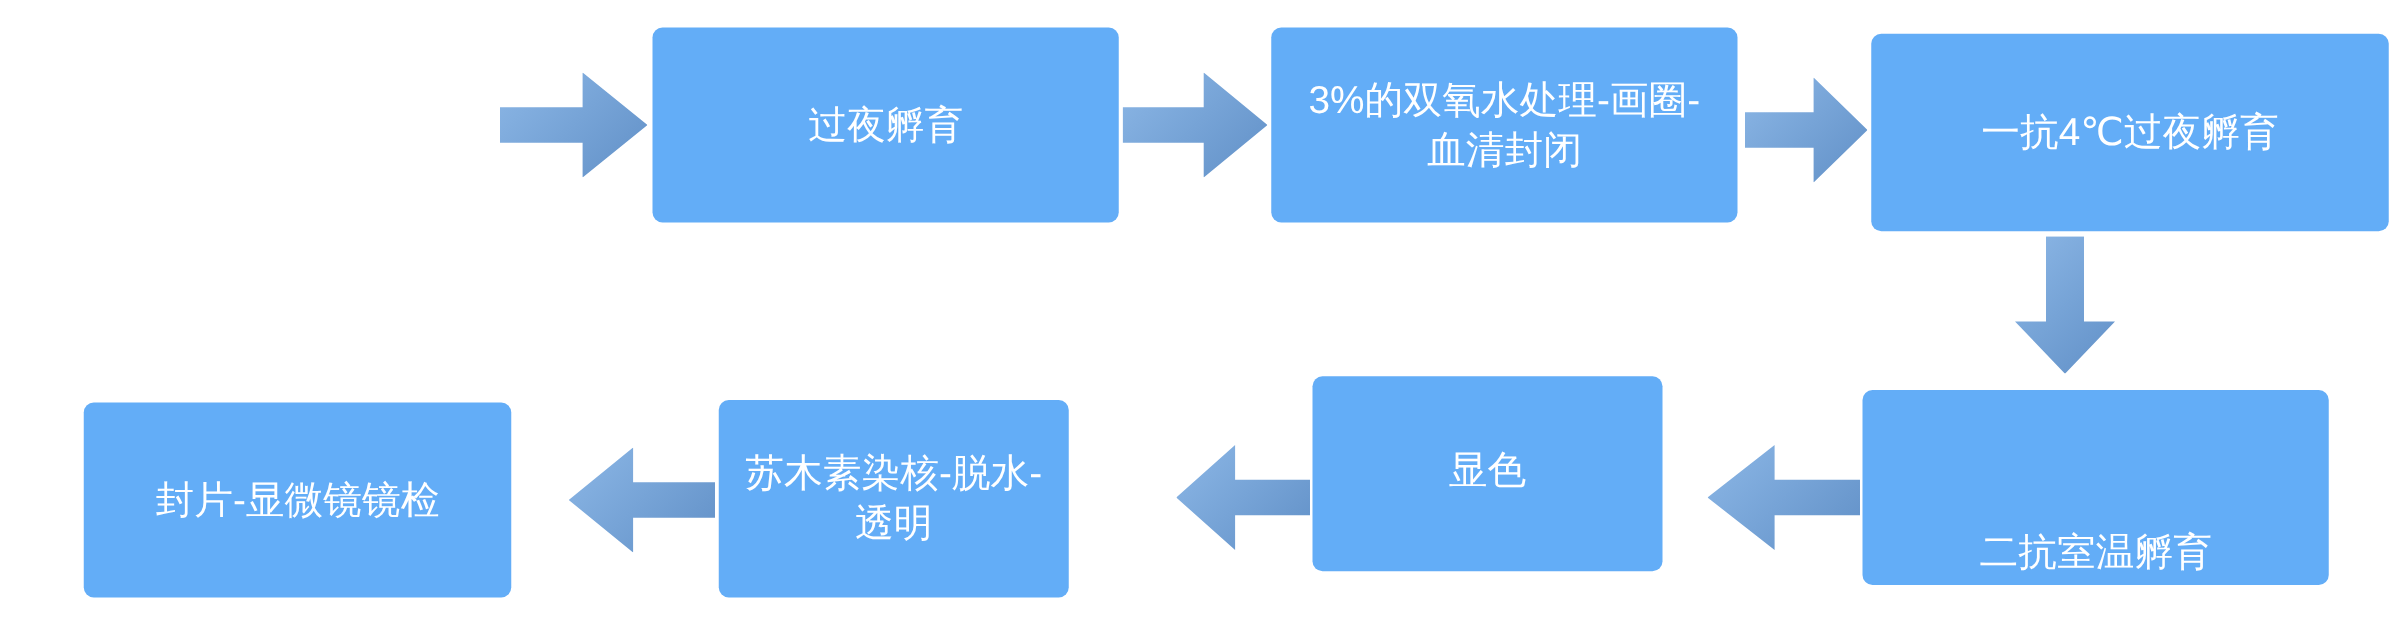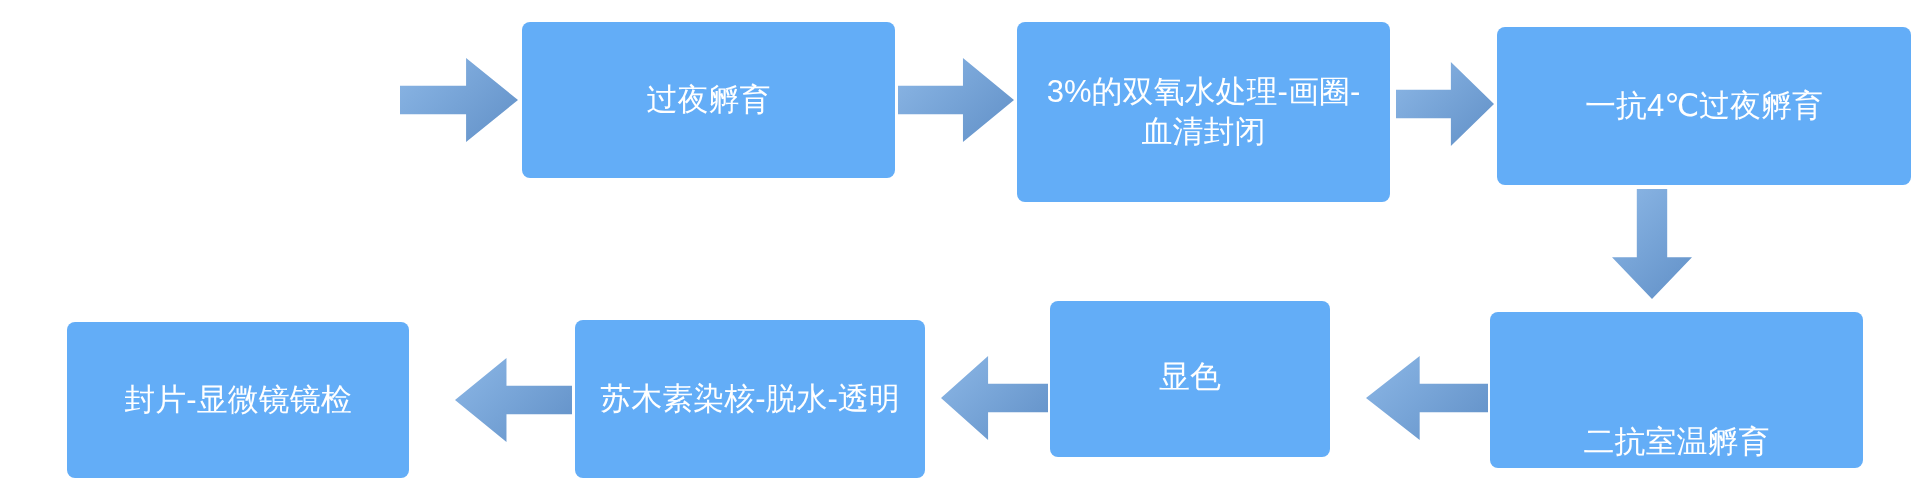--- a/index.html
+++ b/index.html
@@ -55,21 +55,21 @@
 
 
   <div class="flow-arrow arrow-right" style="left:400px; top:58px; width:118px; height:84px;"></div>
 
   <div class="flow-node" style="left:522px; top:22px; width:373px; height:156px;">
     <span>过夜孵育</span>
   </div>
 
   <div class="flow-arrow arrow-right" style="left:898px; top:58px; width:116px; height:84px;"></div>
 
-  <div class="flow-node" style="left:1017px; top:22px; width:373px; height:180px;">
+  <div class="flow-node" style="left:1017px; top:22px; width:373px; height:156px;">
     <span>3%的双氧水处理-画圈-血清封闭</span>
   </div>
 
   <div class="flow-arrow arrow-right" style="left:1396px; top:62px; width:98px; height:84px;"></div>
 
   <div class="flow-node" style="left:1497px; top:27px; width:414px; height:158px;">
     <span>一抗4℃过夜孵育</span>
   </div>
 
   <div class="flow-arrow arrow-down" style="left:1612px; top:189px; width:80px; height:110px;"></div>
@@ -79,21 +79,21 @@
   </div>
 
   <div class="flow-arrow arrow-left" style="left:1366px; top:356px; width:122px; height:84px;"></div>
 
   <div class="flow-node" style="left:1050px; top:301px; width:280px; height:156px;font-family:Liberation Mono, monospace;">
     <span>显色</span>
   </div>
 
   <div class="flow-arrow arrow-left" style="left:941px; top:356px; width:107px; height:84px;"></div>
 
-  <div class="flow-node" style="left:575px; top:320px; width:350px; height:158px;justify-content:center;">
+  <div class="flow-node" style="left:575px; top:320px; width:280px; height:158px;justify-content:center;">
     <span>苏木素染核-脱水-透明</span>
   </div>
 
   <div class="flow-arrow arrow-left" style="left:455px; top:358px; width:117px; height:84px;"></div>
 
   <div class="flow-node" style="left:67px; top:322px; width:342px; height:156px;">
     <span>封片-显微镜镜检</span>
   </div>
 
 </div>

